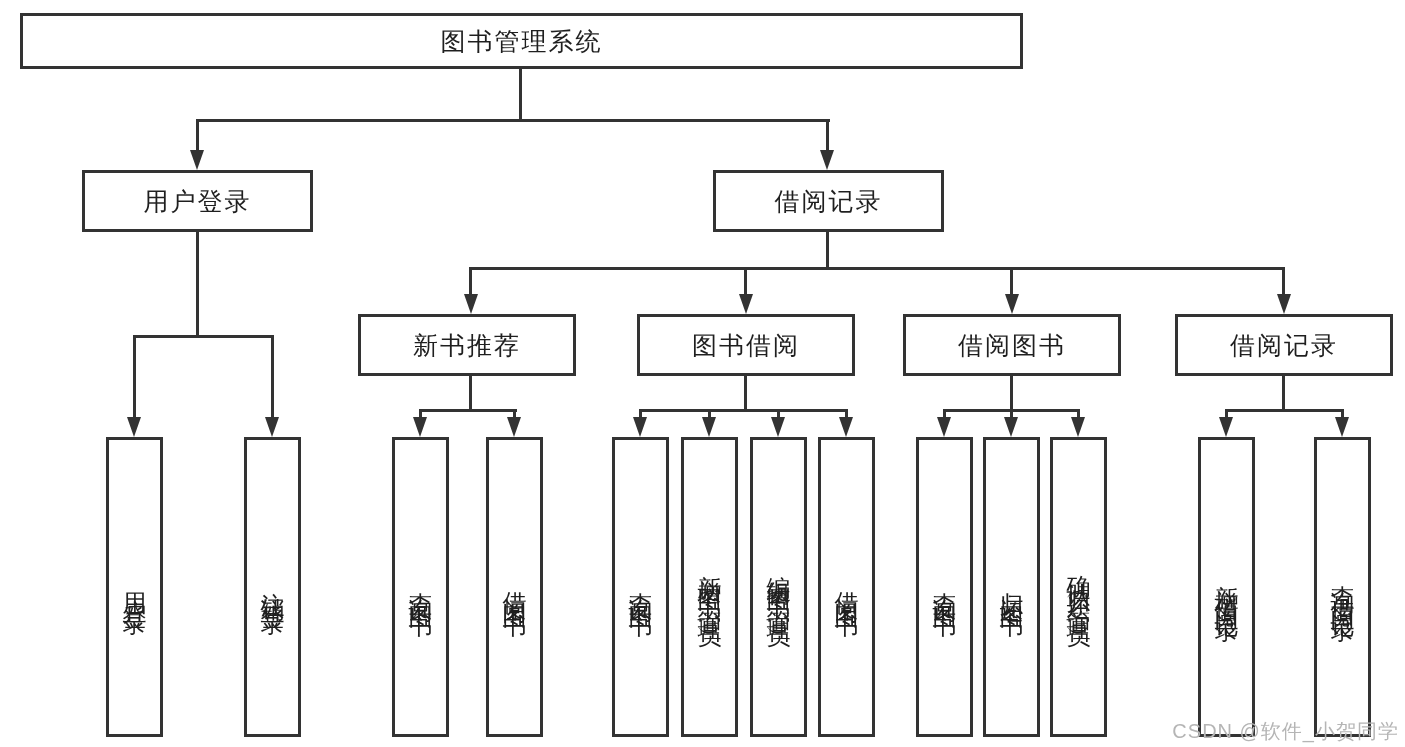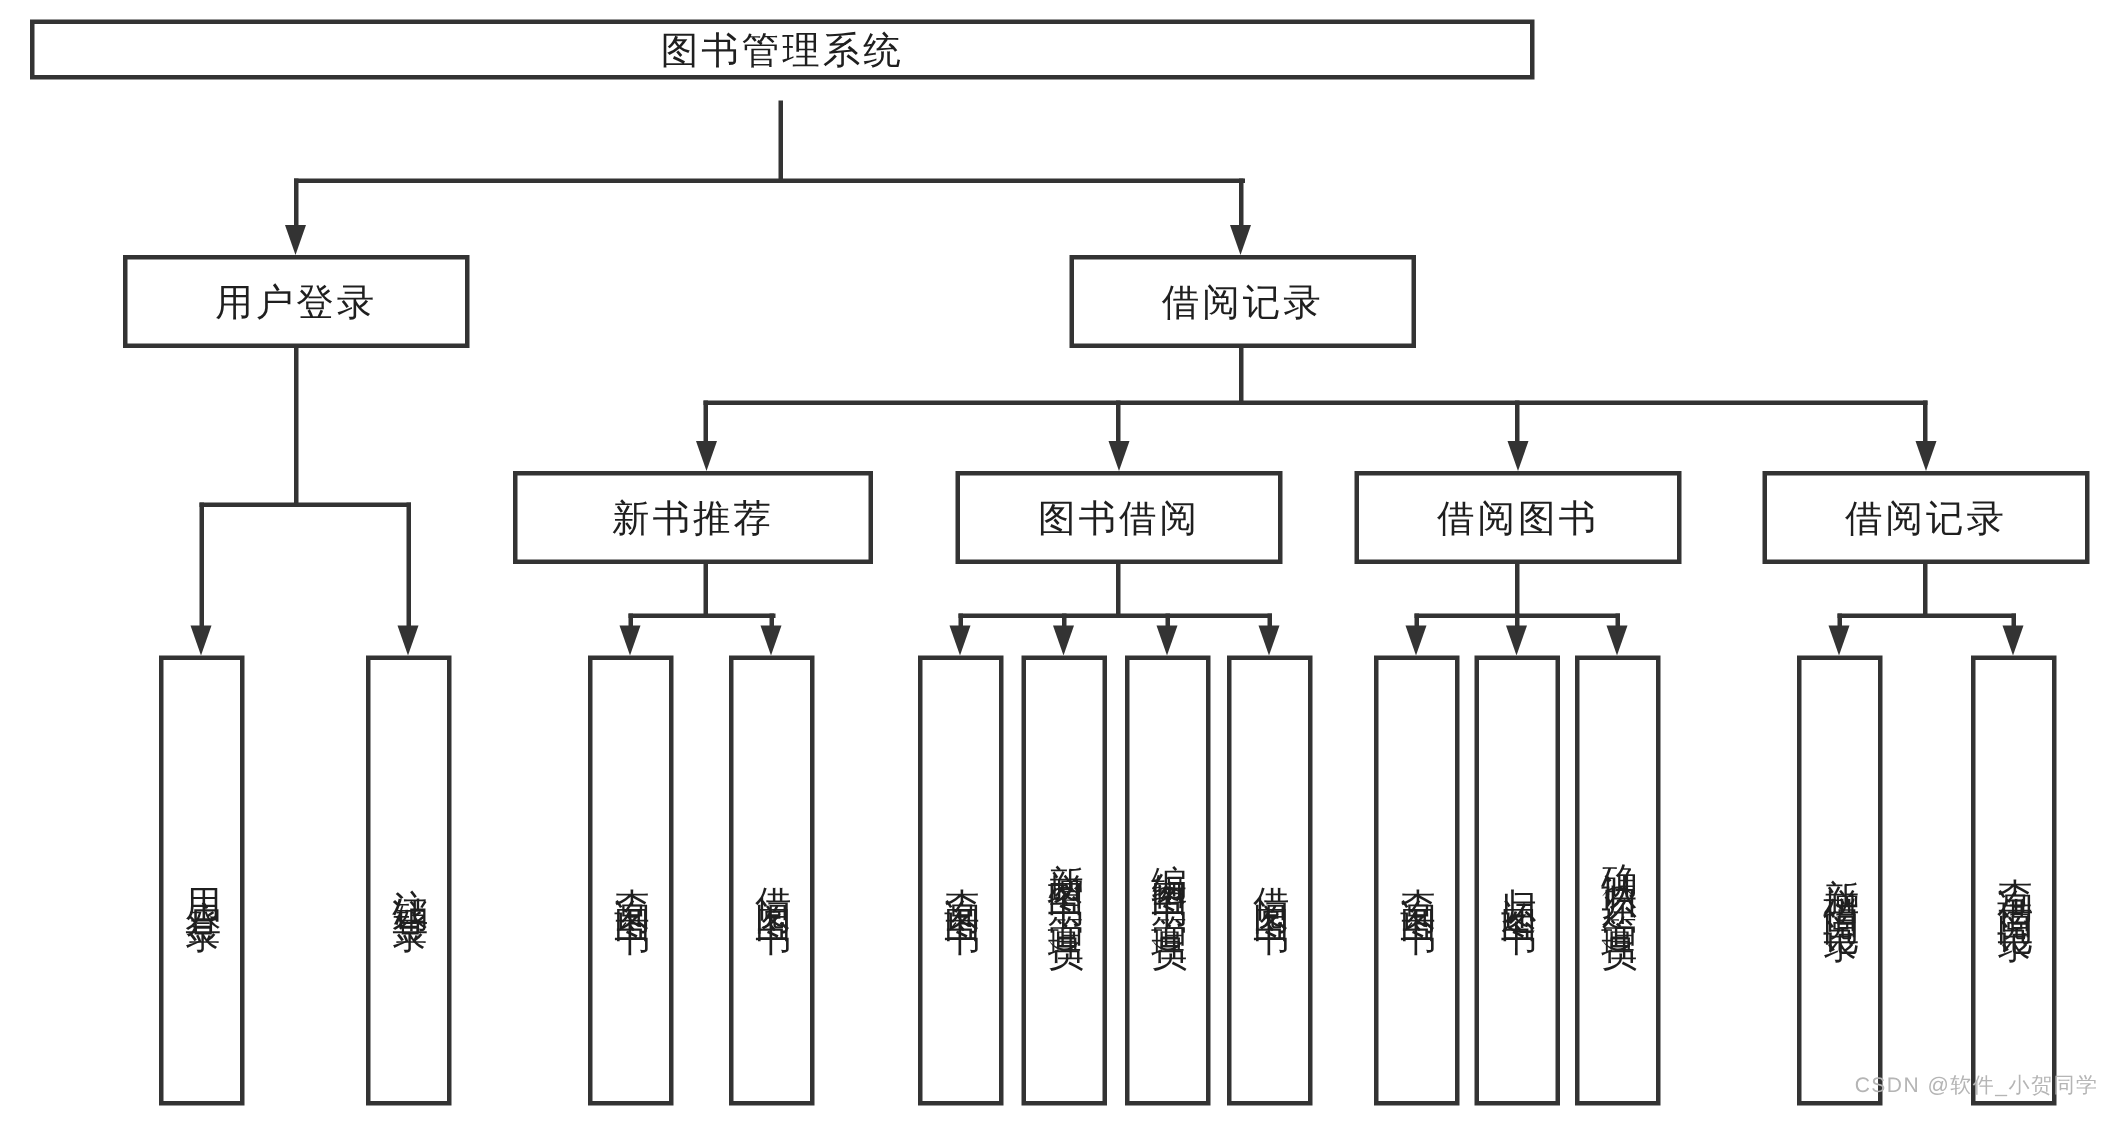--- a/index.html
+++ b/index.html
@@ -23,30 +23,30 @@
     writing-mode:vertical-rl;text-orientation:mixed;
     font-size:24px;letter-spacing:7px;line-height:1;white-space:nowrap;
   }
   .ln{position:absolute;background:var(--line);}
   .ar{
     position:absolute;width:0;height:0;
     border-left:7px solid transparent;border-right:7px solid transparent;
     border-top:20px solid var(--line);
   }
   .watermark{
-    position:absolute;right:6px;bottom:14px;font-size:14px;
+    position:absolute;right:6px;bottom:2px;font-size:20px;
     color:var(--wm);letter-spacing:1px;white-space:nowrap;margin-left:48px;
   }
 </style>
 </head>
 <body>
 
 <div class="stage">
 
-  <div class="box h" style="left:20px;top:13px;width:1003px;height:40px">
+  <div class="box h" style="left:20px;top:13px;width:1003px;height:56px">
     <span>图书管理系统</span>
   </div>
 
   <div class="ln" style="left:519px;top:67px;width:3px;height:55px"></div>
   <div class="ln" style="left:196px;top:119px;width:634px;height:3px"></div>
   <div class="ln" style="left:196px;top:119px;width:3px;height:34px"></div>
   <div class="ar" style="left:190px;top:150px"></div>
   <div class="ln" style="left:826px;top:119px;width:3px;height:34px"></div>
   <div class="ar" style="left:820px;top:150px"></div>
 
@@ -68,21 +68,21 @@
   <div class="ln" style="left:469px;top:267px;width:816px;height:3px"></div>
   <div class="ln" style="left:469px;top:267px;width:3px;height:31px"></div>
   <div class="ar" style="left:464px;top:294px"></div>
   <div class="ln" style="left:744px;top:267px;width:3px;height:31px"></div>
   <div class="ar" style="left:739px;top:294px"></div>
   <div class="ln" style="left:1010px;top:267px;width:3px;height:31px"></div>
   <div class="ar" style="left:1005px;top:294px"></div>
   <div class="ln" style="left:1282px;top:267px;width:3px;height:31px"></div>
   <div class="ar" style="left:1277px;top:294px"></div>
 
-  <div class="box h" style="left:342px;top:314px;width:240px;height:62px">
+  <div class="box h" style="left:358px;top:314px;width:218px;height:62px">
     <span>新书推荐</span>
   </div>
   <div class="box h" style="left:637px;top:314px;width:218px;height:62px">
     <span>图书借阅</span>
   </div>
   <div class="box h" style="left:903px;top:314px;width:218px;height:62px">
     <span>借阅图书</span>
   </div>
   <div class="box h" style="left:1175px;top:314px;width:218px;height:62px">
     <span>借阅记录</span>

